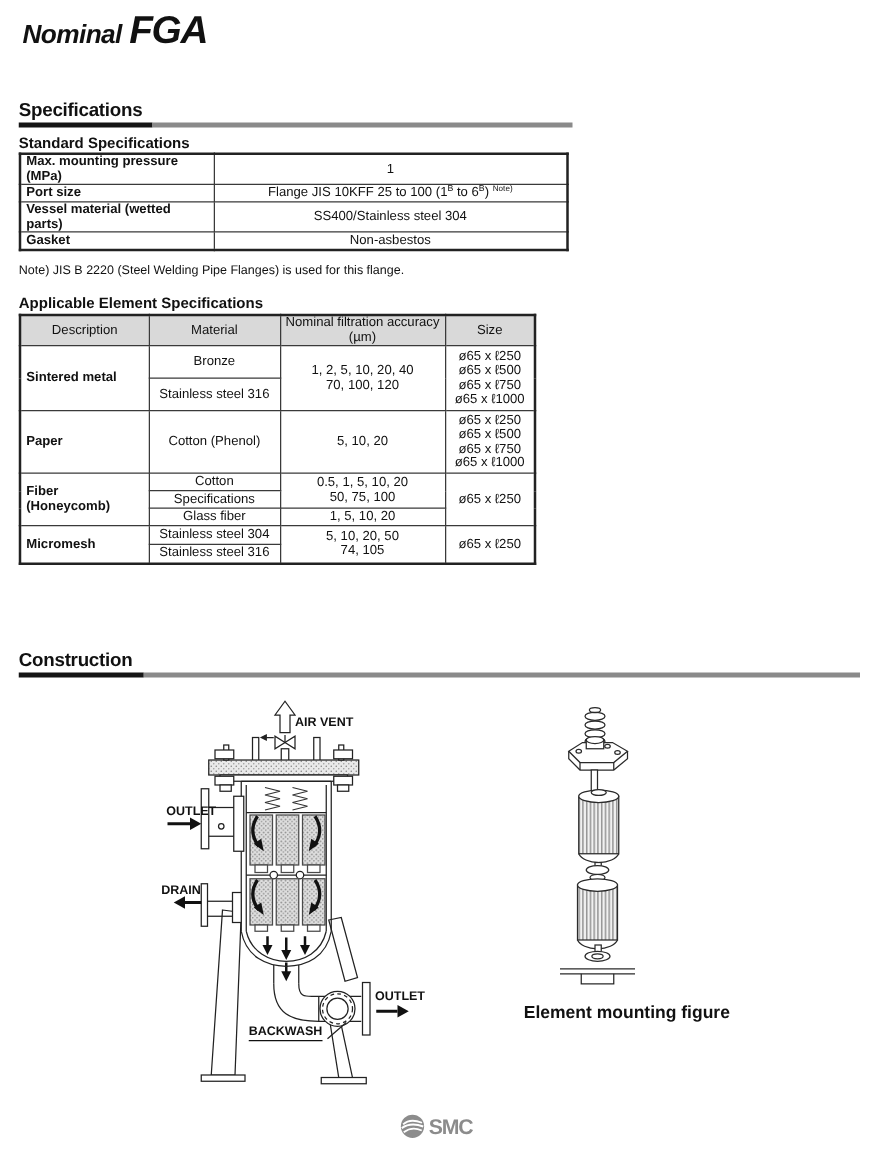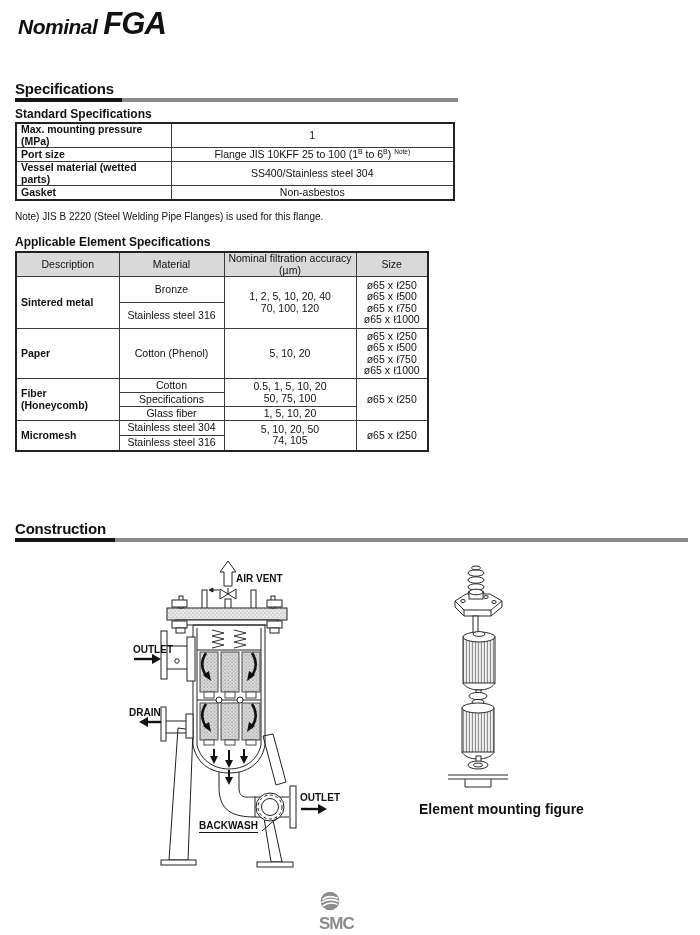--- a/index.html
+++ b/index.html
@@ -33,21 +33,21 @@
   sup{font-size:7px;line-height:0;}
   sup.noteref{font-size:6.5px;}
   .note{font-size:10px;text-align:center;}
 
   
   .dlabel{font-size:10px;font-weight:bold;white-space:nowrap;letter-spacing:0;}
   .dlabel.ul{border-bottom:1.2px solid #111;padding-bottom:1px;}
   .caption{font-size:14px;font-weight:bold;}
 
   
-  .footer{display:flex;align-items:flex-start;gap:2px;flex-direction:column;}
+  .footer{display:flex;align-items:flex-end;gap:2px;}
   .logo-text{font-size:17px;font-weight:bold;color:#8c8c8c;letter-spacing:-1px;}
 
   svg{display:block;}
 </style>
 </head>
 <body>
 
 <div class="page">
 
   <div class="abs title">

